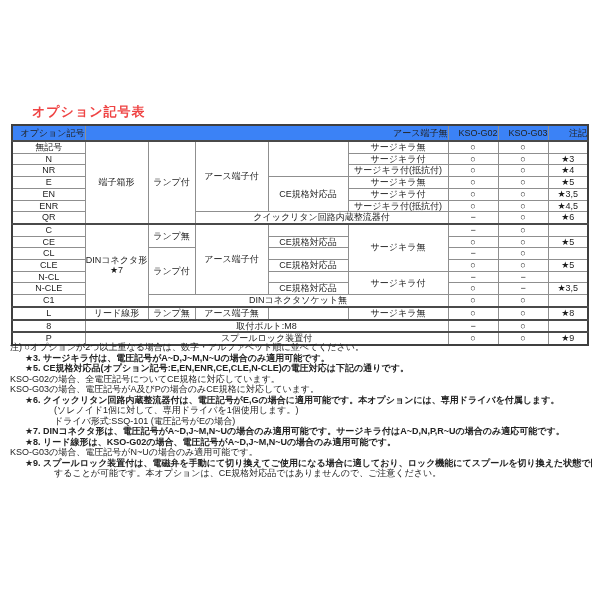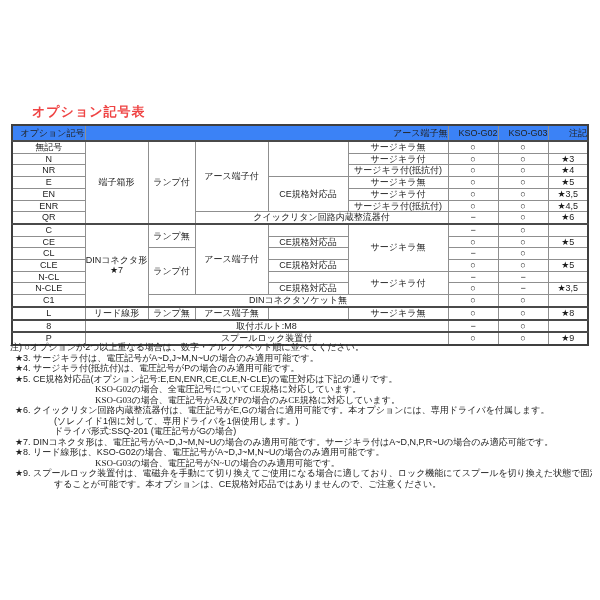--- a/index.html
+++ b/index.html
@@ -35,23 +35,23 @@
   table.opt tr.thick > td{border-top:2px solid #4a4a4a;}
   td.surge{text-align:left;padding-left:4px;margin-left:24px;}
   td.note{text-align:right;padding-right:3px;}
   td.mark{font-size:9px;color:#333;}
   td.multi{line-height:11px;white-space:normal;}
   .notes{
     position:absolute;left:10px;top:342px;width:582px;
     font-size:9px;line-height:10.5px;color:#222;
   }
   .notes div{white-space:nowrap;overflow:hidden;}
-  .n1{margin-left:5px;}
+  .n1{margin-left:15px;font-weight:bold;}
   .n2{margin-left:44px;}
-  .n3{margin-left:85px;font-family:Liberation Serif, serif;}
+  .n3{}
 </style>
 </head>
 <body>
 
 <div class="title">オプション記号表</div>
 
 <table class="opt">
   <colgroup>
     <col style="width:73px">
       <col style="width:63px">
@@ -206,25 +206,24 @@
       <td class="mark">○</td>
       <td class="mark">○</td>
       <td class="note">★9</td>
     </tr>
   </tbody>
 </table>
 
 <div class="notes">
   <div class="n0">注) ○オプションが2つ以上重なる場合は、数字・アルファベット順に並べてください。</div>
   <div class="n1">★3. サージキラ付は、電圧記号がA~D,J~M,N~Uの場合のみ適用可能です。</div>
-  <div class="n1">★4. サージキラ付(抵抗付)は、電圧記号がPの場合のみ適用可能です。</div>
   <div class="n1">★5. CE規格対応品(オプション記号:E,EN,ENR,CE,CLE,N-CLE)の電圧対応は下記の通りです。</div>
   <div class="n3">KSO-G02の場合、全電圧記号についてCE規格に対応しています。</div>
   <div class="n3">KSO-G03の場合、電圧記号がA及びPの場合のみCE規格に対応しています。</div>
   <div class="n1">★6. クイックリタン回路内蔵整流器付は、電圧記号がE,Gの場合に適用可能です。本オプションには、専用ドライバを付属します。</div>
   <div class="n2">(ソレノイド1個に対して、専用ドライバを1個使用します。)</div>
-  <div class="n2">ドライバ形式:SSQ-201 (電圧記号がGの場合)</div>
+  <div class="n2">ドライバ形式:SSQ-101 (電圧記号がEの場合)</div>
   <div class="n1">★7. DINコネクタ形は、電圧記号がA~D,J~M,N~Uの場合のみ適用可能です。サージキラ付はA~D,N,P,R~Uの場合のみ適応可能です。</div>
   <div class="n1">★8. リード線形は、KSO-G02の場合、電圧記号がA~D,J~M,N~Uの場合のみ適用可能です。</div>
   <div class="n3">KSO-G03の場合、電圧記号がN~Uの場合のみ適用可能です。</div>
   <div class="n1">★9. スプールロック装置付は、電磁弁を手動にて切り換えてご使用になる場合に適しており、ロック機能にてスプールを切り換えた状態で固定</div>
   <div class="n2">することが可能です。本オプションは、CE規格対応品ではありませんので、ご注意ください。</div>
 </div>
 
 </body></html>

